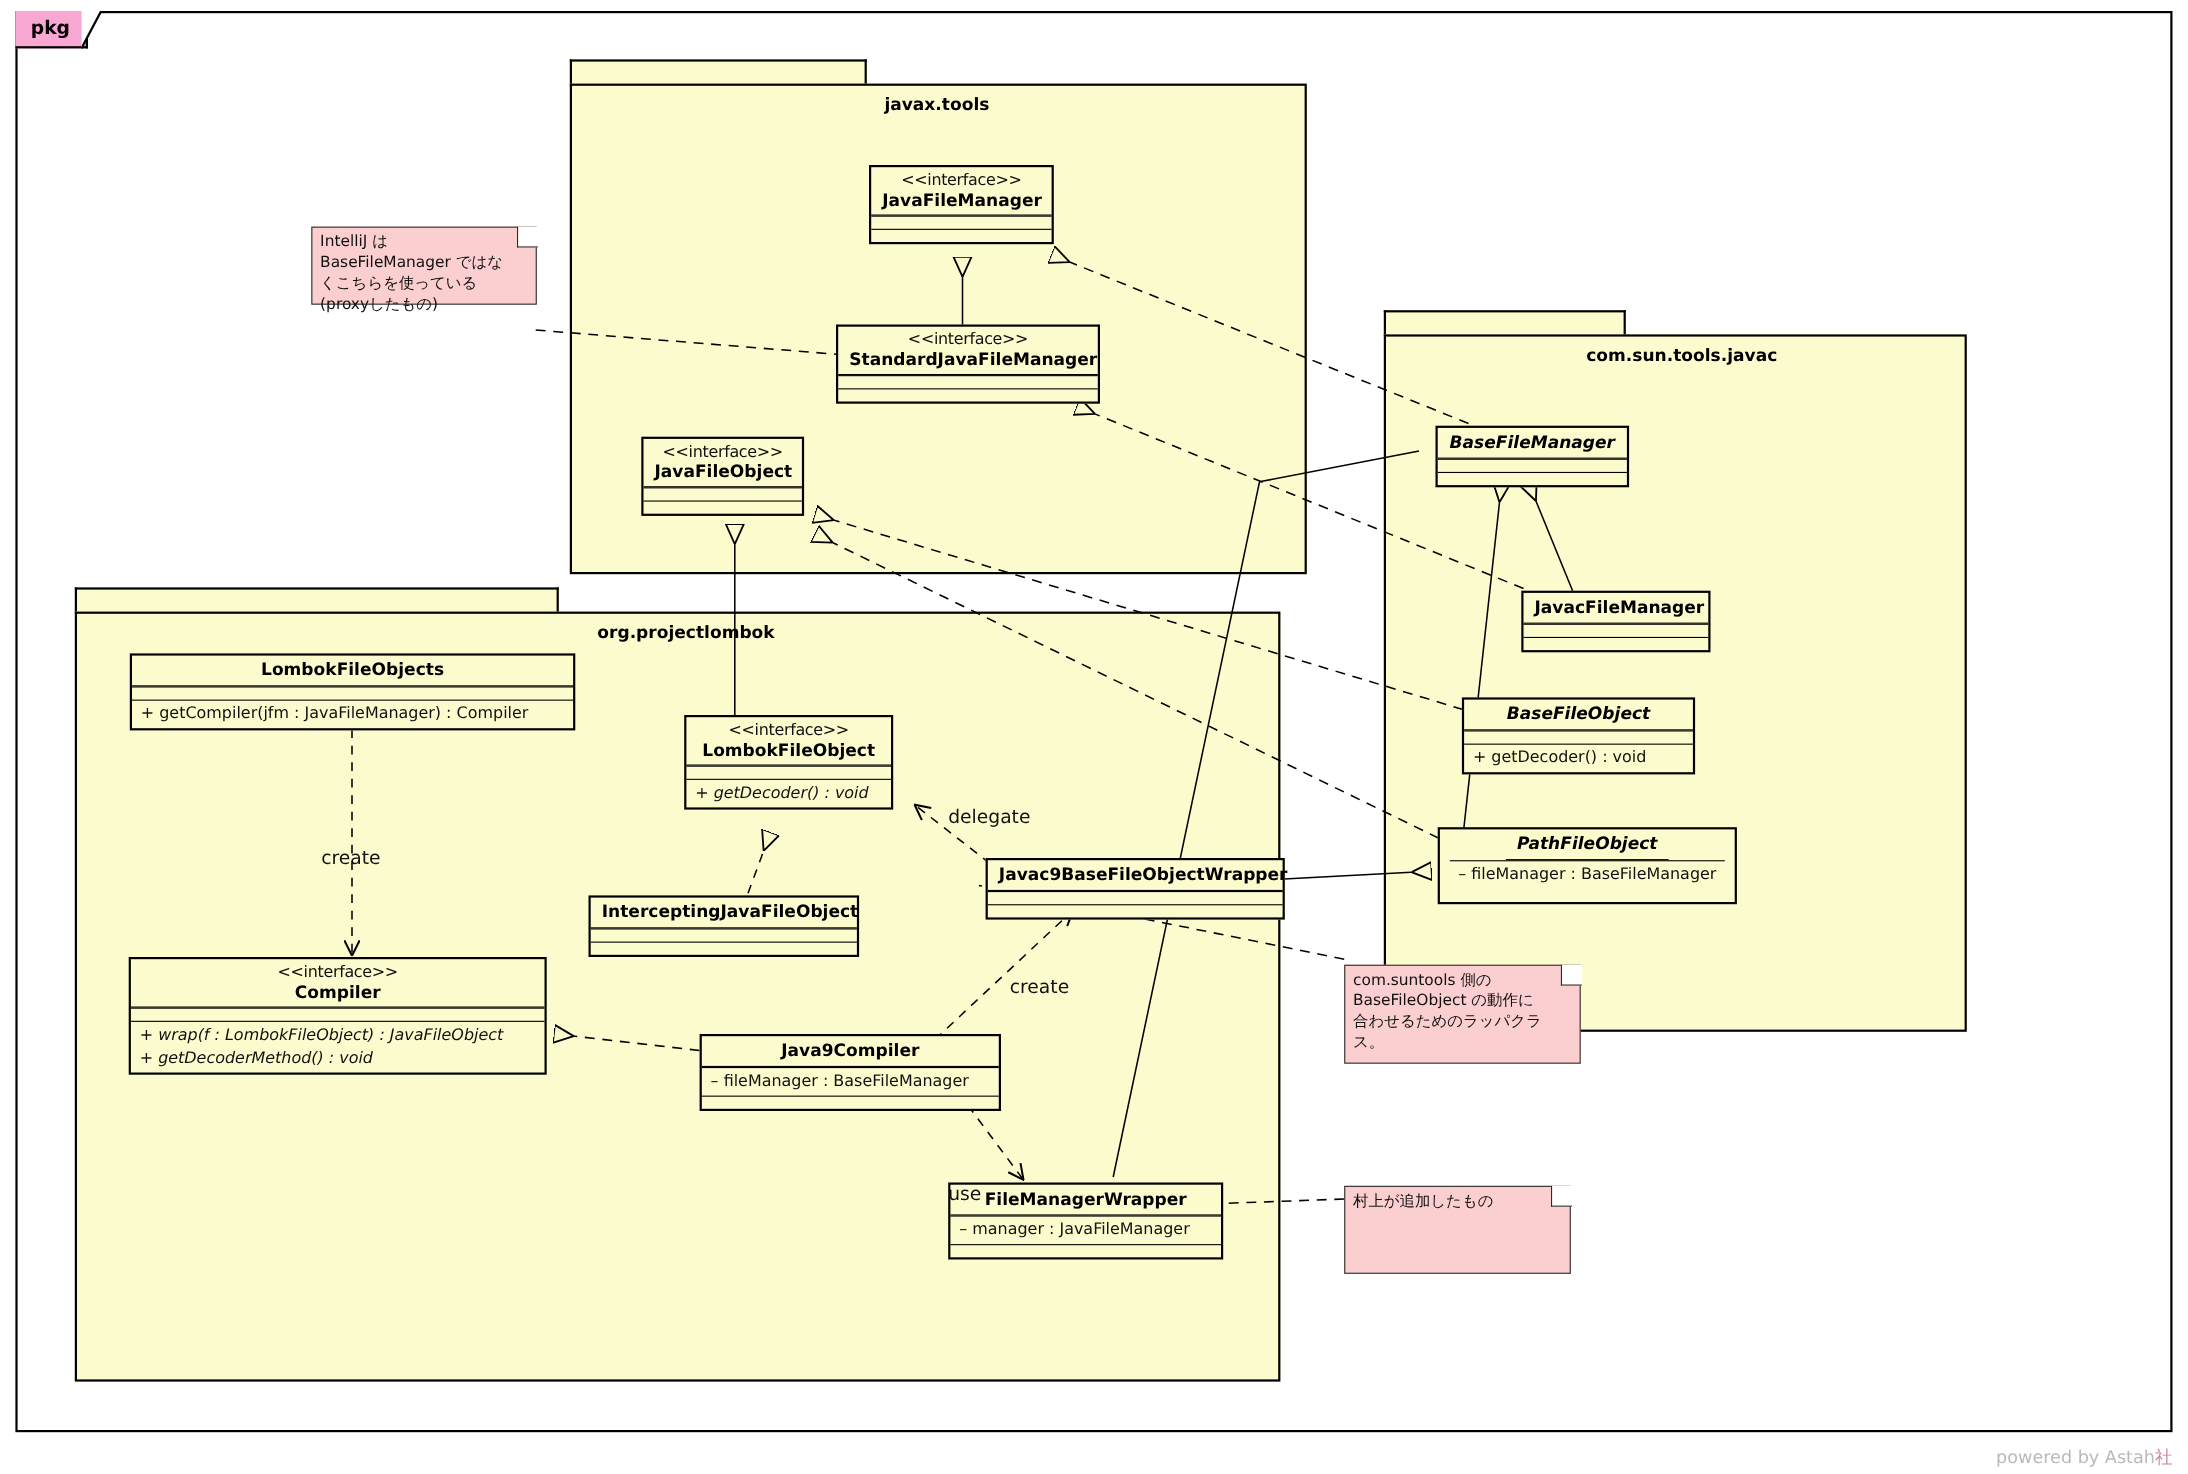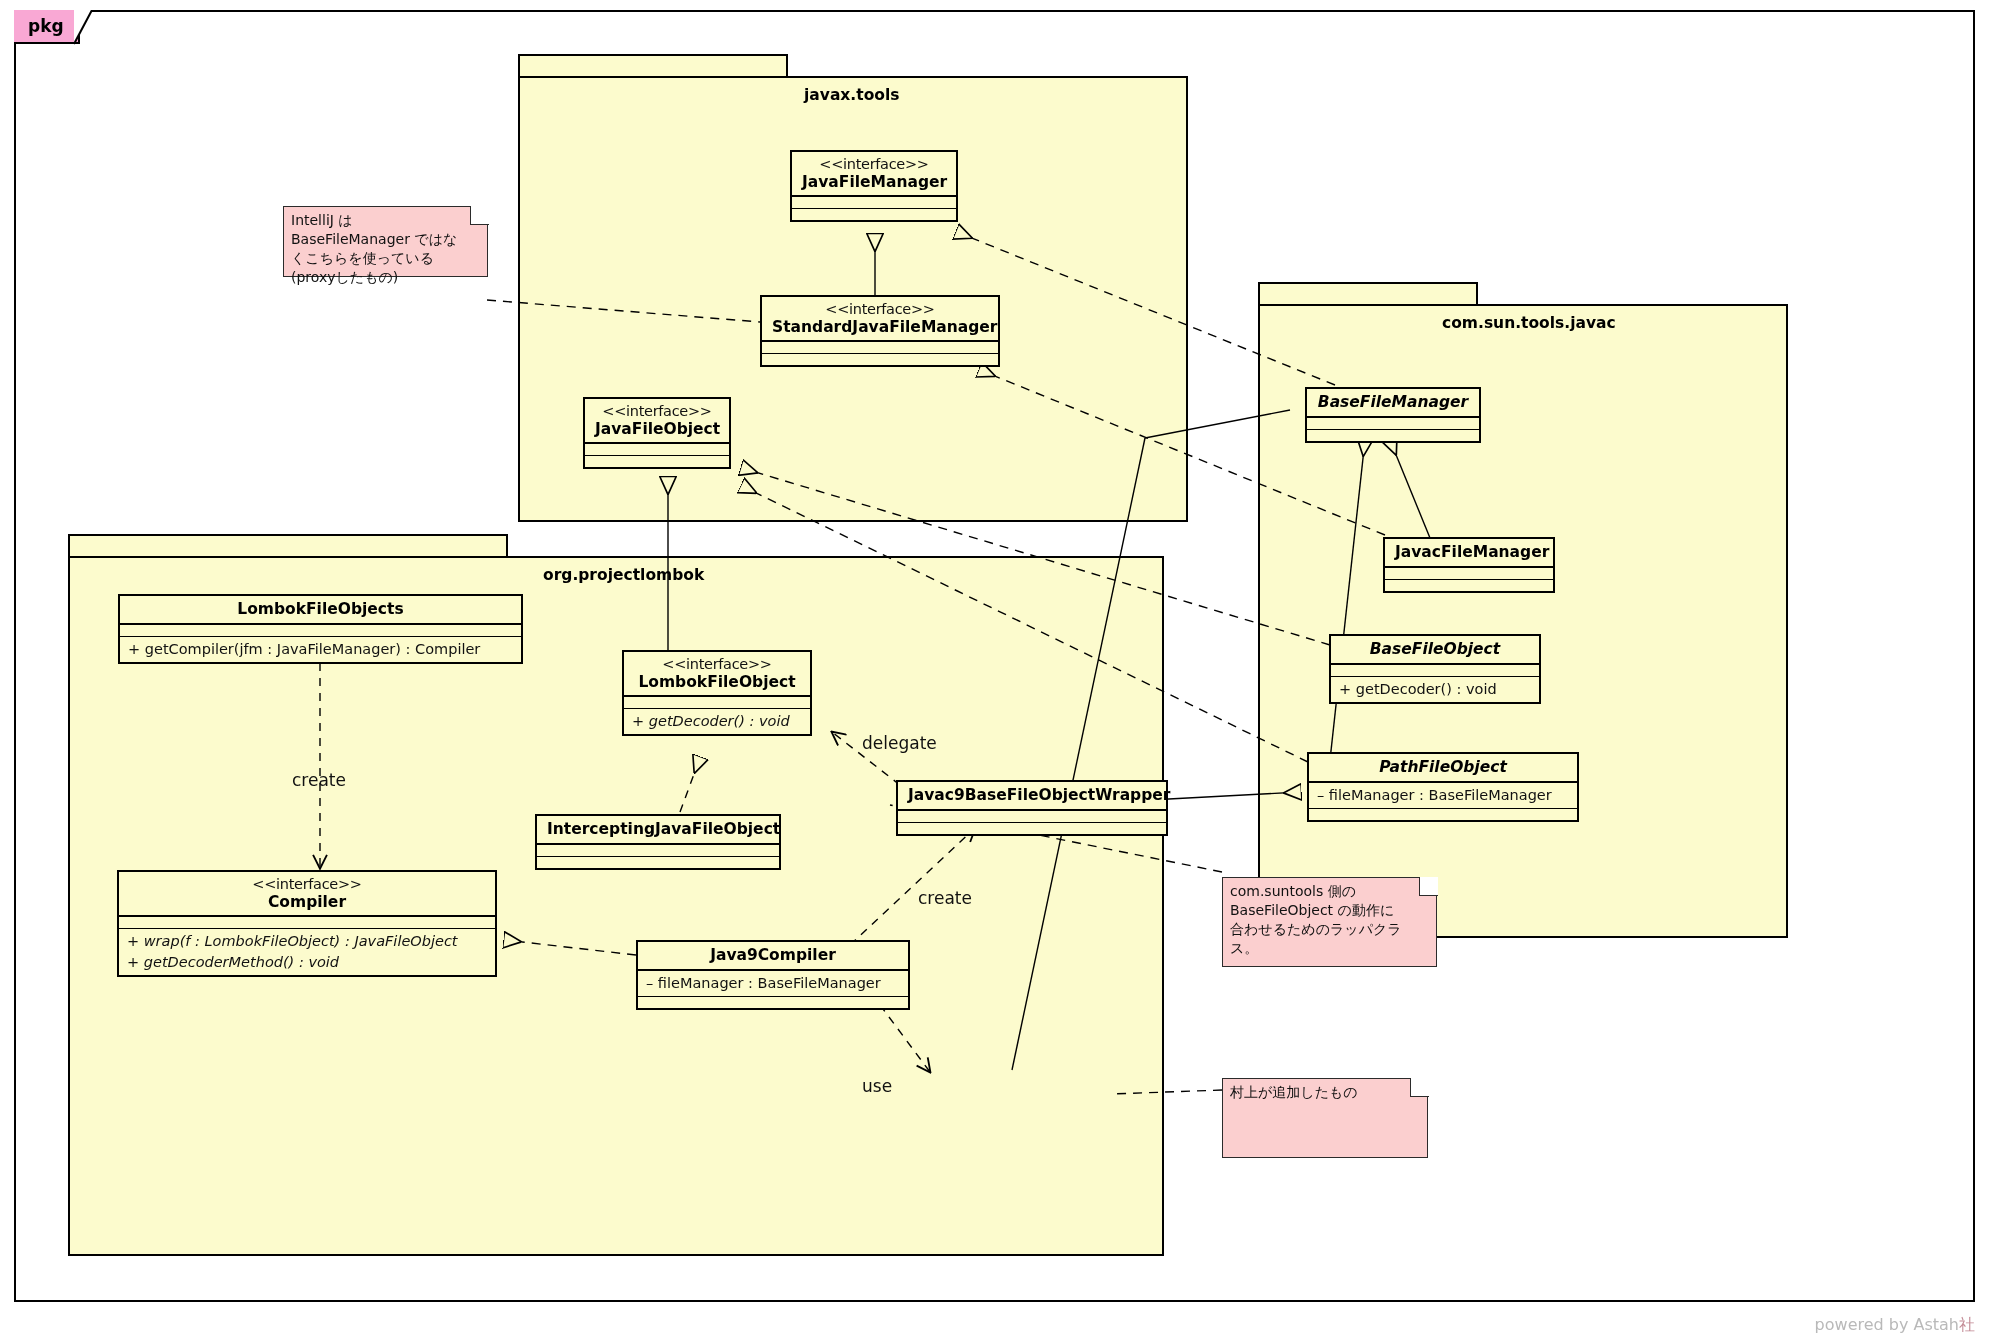--- a/index.html
+++ b/index.html
@@ -165,21 +165,21 @@
   <div class="cls" style="left:1329px;top:634px;width:212px;">
     <div class="cls-head">
       <div class="cls-name abstract">BaseFileObject</div>
     </div>
     <div class="cls-attrs empty"></div>
     <div class="cls-ops">
       <div class="row">+ getDecoder() : void</div>
     </div>
   </div>
 
-  <div class="cls" style="left:1307px;top:752px;width:272px;">
+  <div class="cls" style="left:1307px;top:752px;width:272px;align-items:center;">
     <div class="cls-head">
       <div class="cls-name abstract">PathFileObject</div>
     </div>
     <div class="cls-attrs">
       <div class="row">– fileManager : BaseFileManager</div>
     </div>
     <div class="cls-ops empty"></div>
   </div>
 
   <div class="cls" style="left:118px;top:594px;width:405px;">
@@ -234,20 +234,29 @@
   <div class="cls" style="left:636px;top:940px;width:274px;">
     <div class="cls-head">
       <div class="cls-name">Java9Compiler</div>
     </div>
     <div class="cls-attrs">
       <div class="row">– fileManager : BaseFileManager</div>
     </div>
     <div class="cls-ops empty"></div>
   </div>
 
+  <div class="cls" style="left:862px;top:1075px;width:250px;">
+    <div class="cls-head">
+      <div class="cls-name">FileManagerWrapper</div>
+    </div>
+    <div class="cls-attrs">
+      <div class="row">– manager : JavaFileManager</div>
+    </div>
+    <div class="cls-ops empty"></div>
+  </div>
 
   <div class="note" style="left:283px;top:206px;width:205px;height:71px;">IntelliJ は
 BaseFileManager ではな
 くこちらを使っている
 (proxyしたもの)</div>
   <div class="fold" style="position:absolute;left:470px;top:206px;width:18px;height:18px;background:#fff;border-left:1px solid #2b2b2b;border-bottom:1px solid #2b2b2b;z-index:7;"></div>
 
   <div class="note" style="left:1222px;top:877px;width:215px;height:90px;">com.suntools 側の
 BaseFileObject の動作に
 合わせるためのラッパクラ

